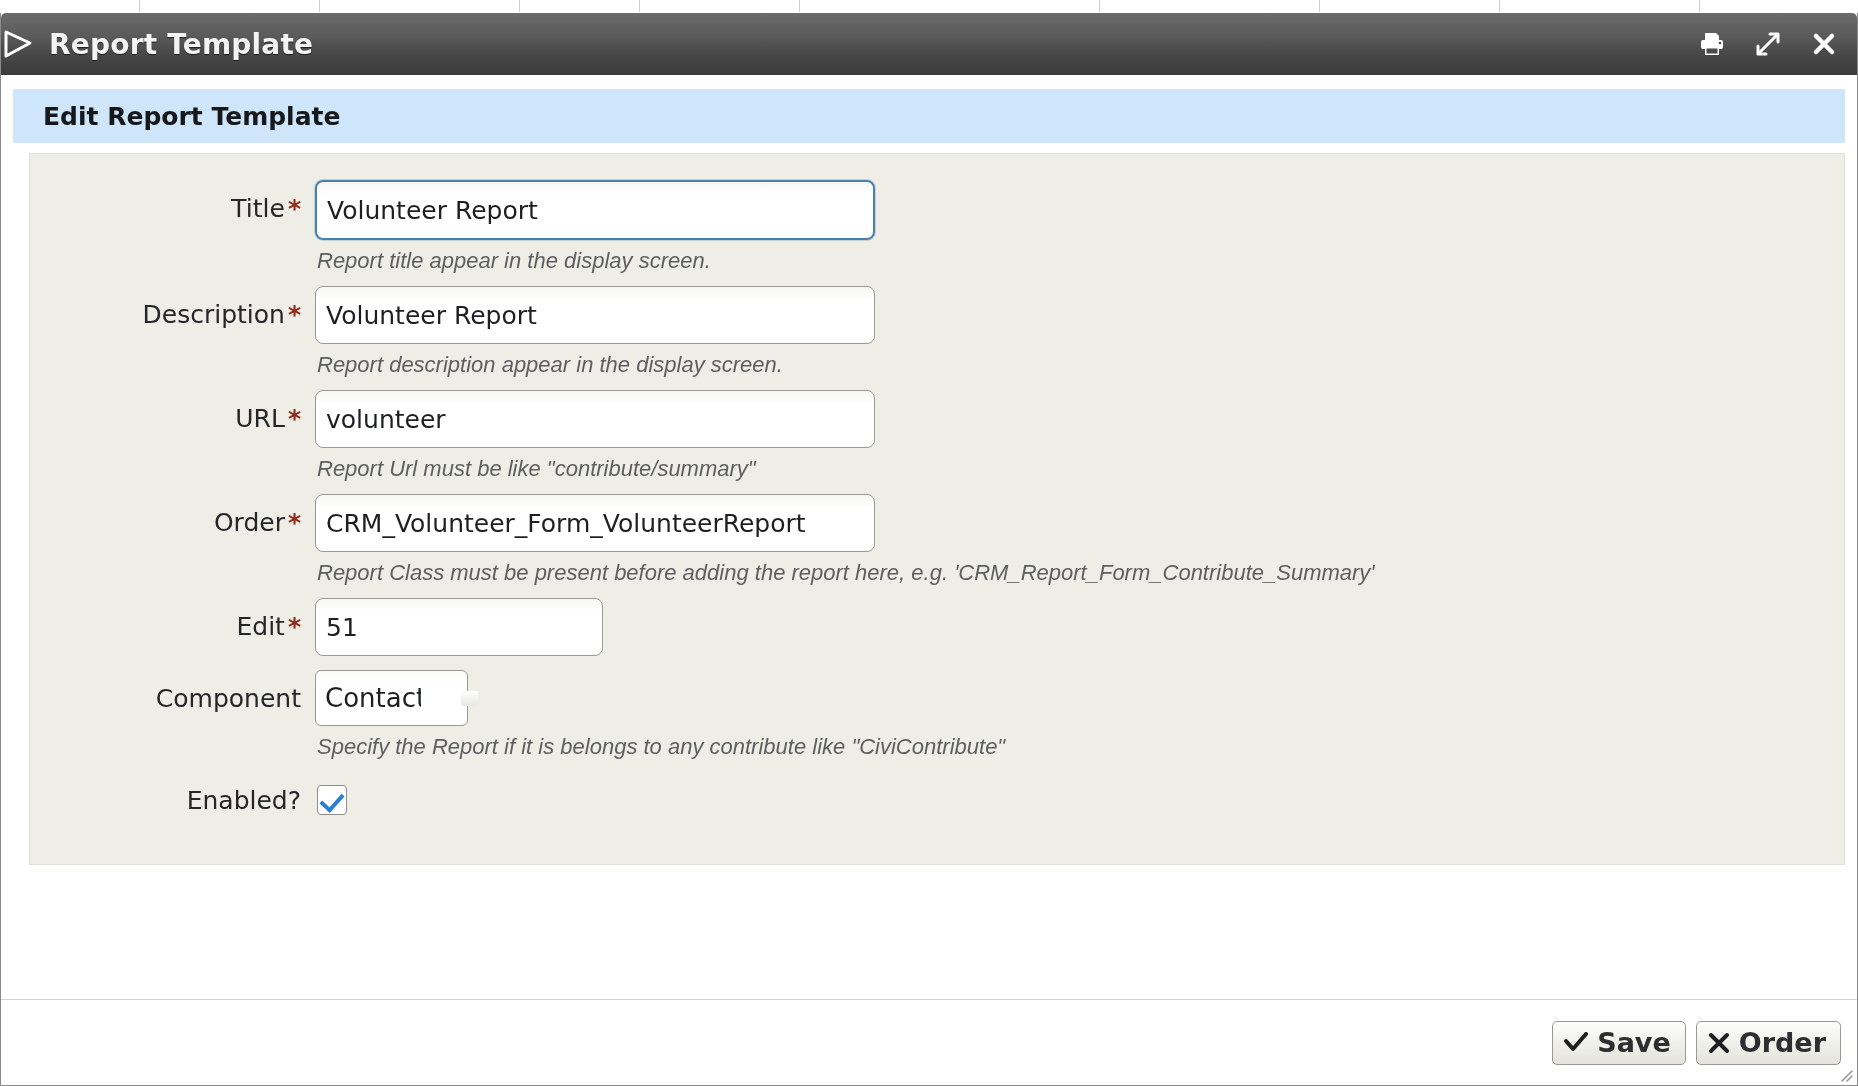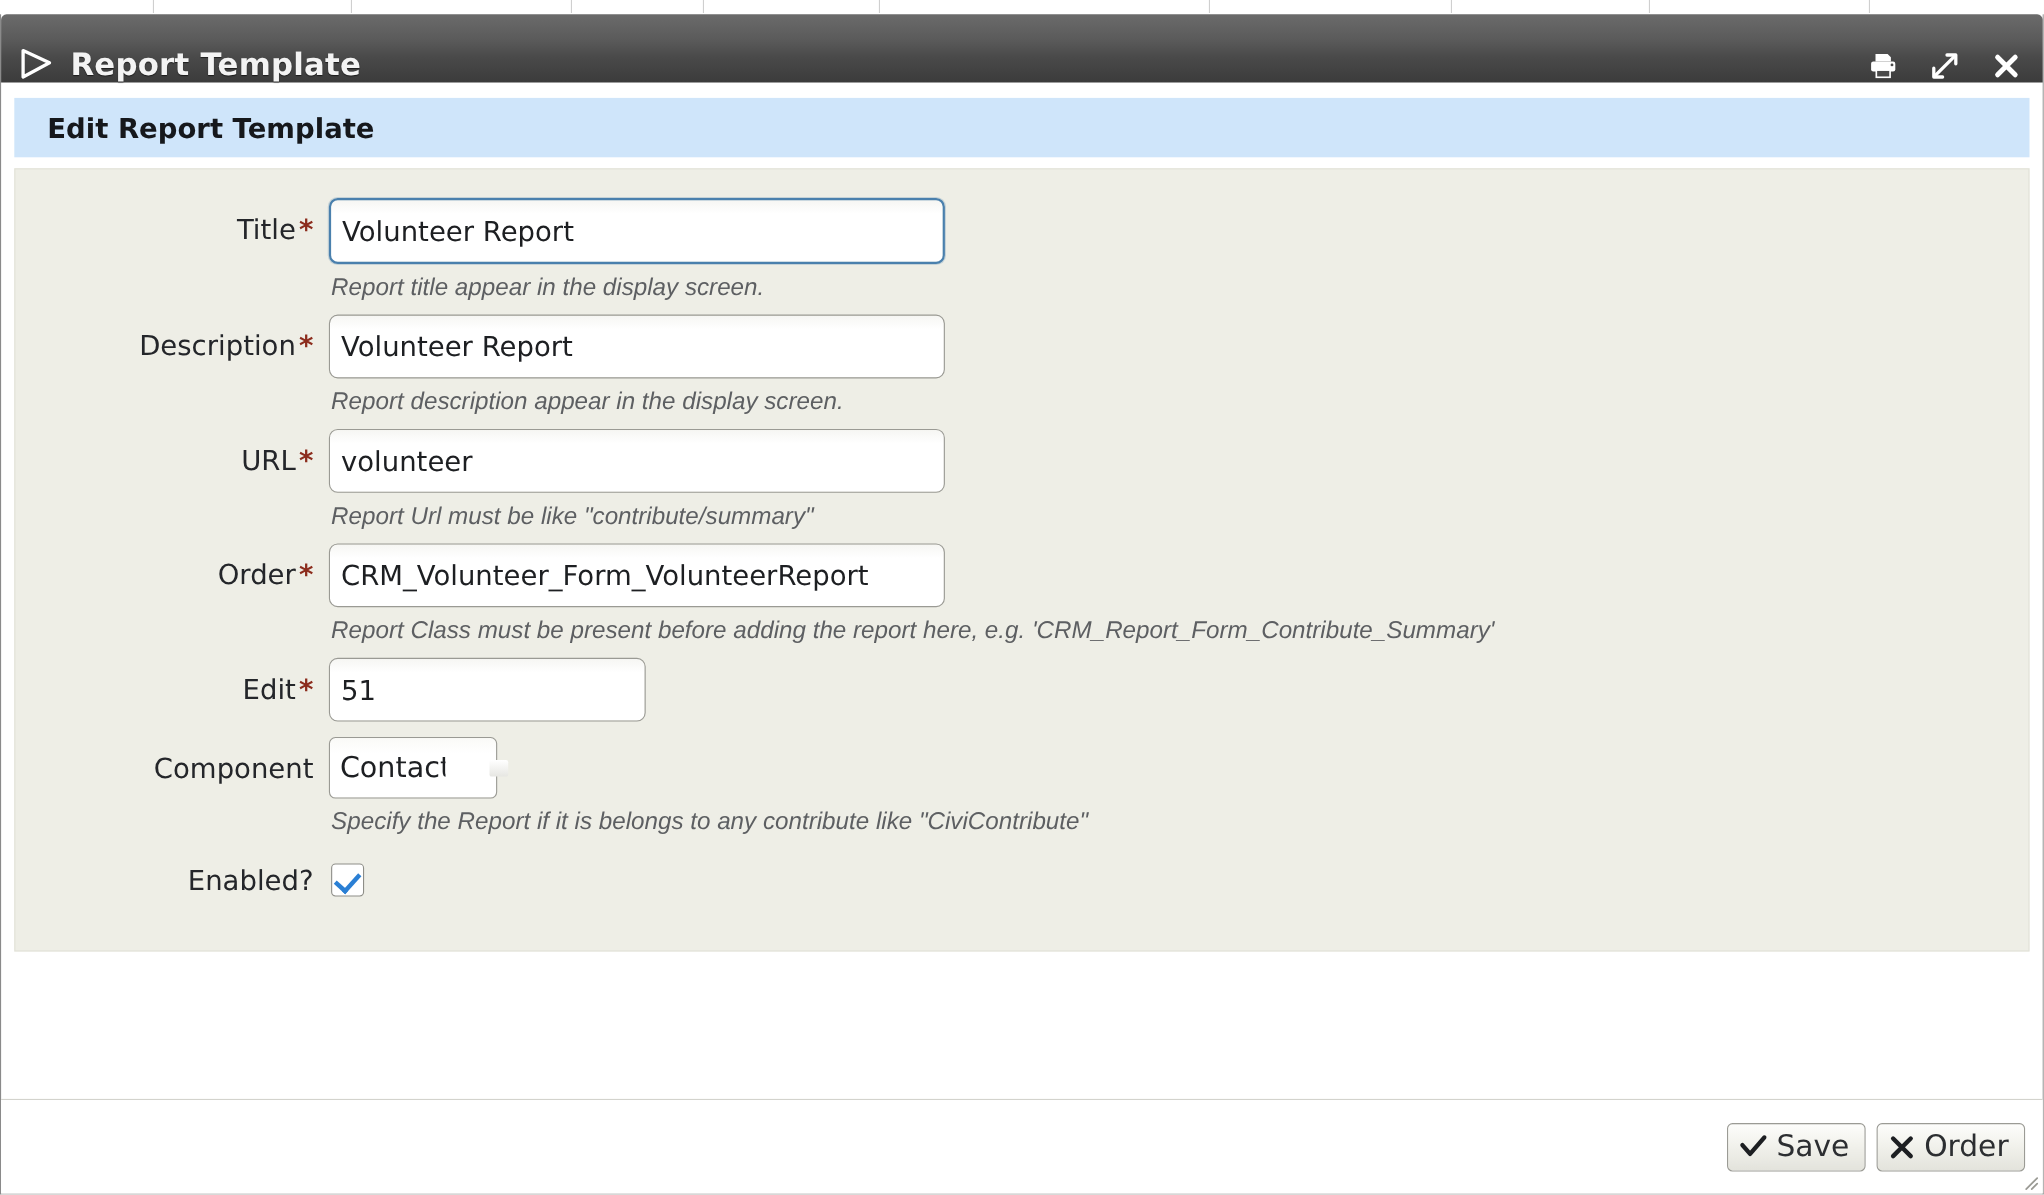--- a/index.html
+++ b/index.html
@@ -69,22 +69,22 @@
     flex-direction: column;
   }
 
   
   .titlebar {
     height: 62px;
     flex: 0 0 62px;
     background: linear-gradient(to bottom, #6b6b6b 0%, #5a5a5a 38%, #4a4a4a 62%, #3b3b3b 100%);
     border-radius: 5px 5px 0 0;
     display: flex;
-    align-items: flex-end;
-    padding: 0 18px 0 15px;
+    align-items: center;
+    padding: 0 18px 0 0;
     box-sizing: border-box;
     position: relative;
   }
   .titlebar-left {
     display: flex;
     align-items: center;
     gap: 14px;
   }
   .civi-logo {
     width: 34px;
@@ -127,21 +127,21 @@
   }
   .section-header .sh-text {
     font-size: 25px;
     font-weight: bold;
     color: #16181c;
     font-family: "DejaVu Sans", sans-serif;
   }
 
   
   .form-panel {
-    margin: 10px 12px 0 12px;
+    margin: 10px 12px 0 28px;
     background: #eeeee6;
     border: 1px solid #e1e1d7;
     box-sizing: border-box;
     padding: 26px 0 34px 0;
     flex: 0 0 auto;
   }
 
   .form-row {
     display: flex;
     align-items: flex-start;
@@ -284,20 +284,21 @@
     padding: 0 14px 0 11px;
     margin-left: 10px;
     border: 1px solid #9b9b95;
     border-radius: 5px;
     background: linear-gradient(to bottom, #fdfdfb 0%, #f0f0ea 52%, #e3e3dc 100%);
     font-size: 27px;
     color: #2c2e31;
     cursor: pointer;
     font-family: "DejaVu Sans", sans-serif;
     white-space: nowrap;
+    font-weight: bold;
   }
   .btn svg { display: block; }
   .resize-grip {
     position: absolute;
     right: 4px;
     bottom: 3px;
     width: 16px;
     height: 16px;
   }
 </style>

